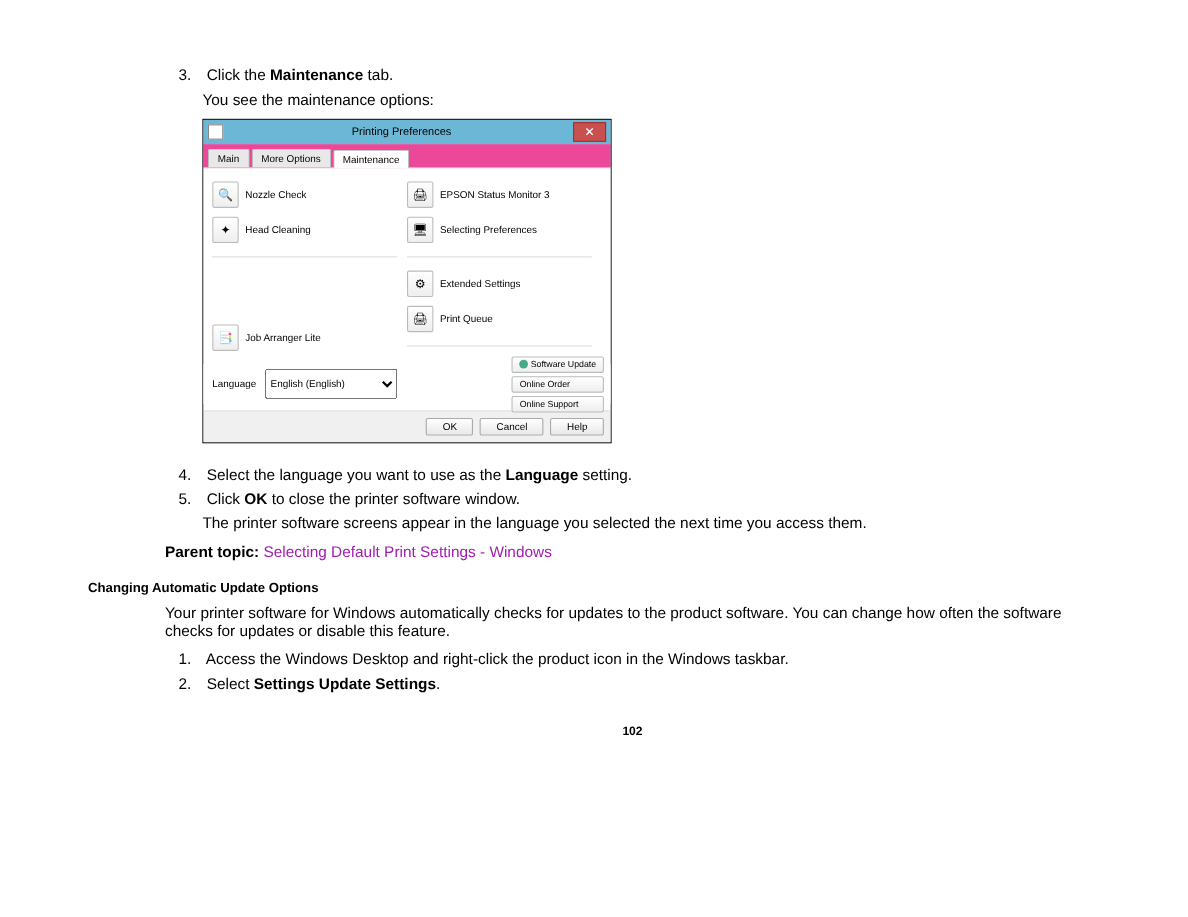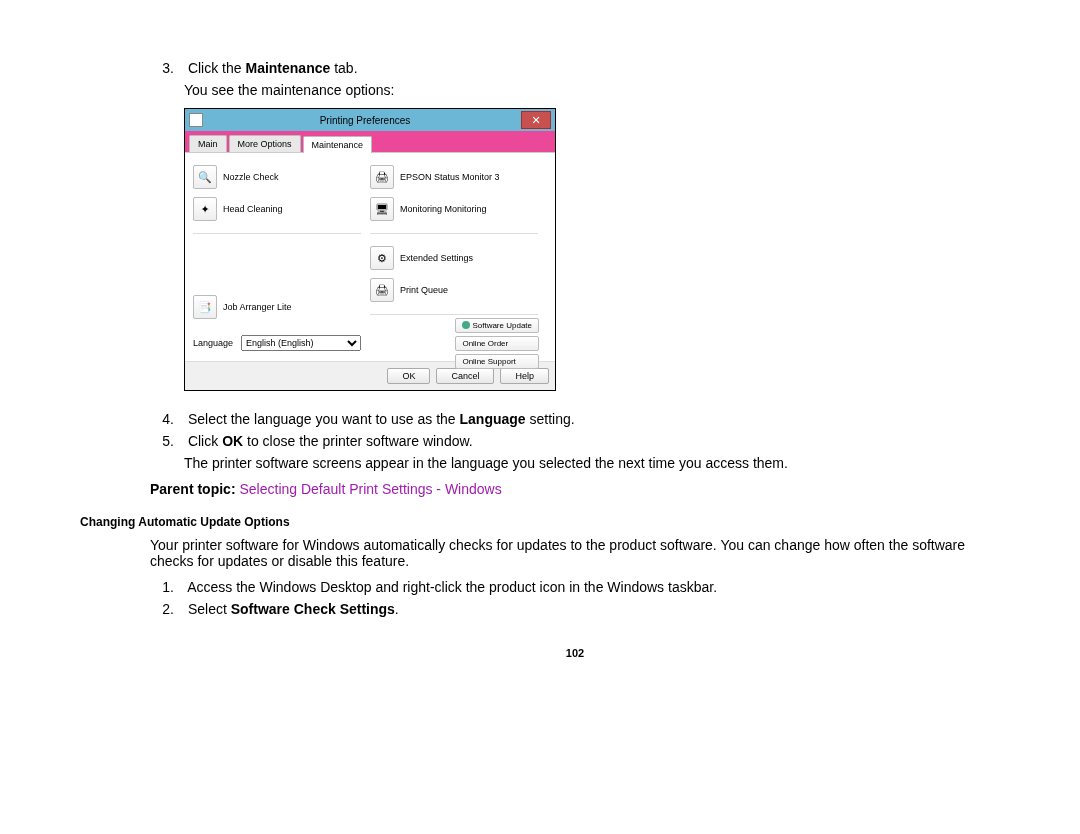--- a/index.html
+++ b/index.html
@@ -66,23 +66,23 @@
     border: 1px solid #bbb;
     border-radius: 2px;
     margin-right: 6px;
     display: flex; align-items: center; justify-content: center;
     background: linear-gradient(#fff,#eee);
     font-size: 11px;
   }
   .hr { border-top: 1px solid #ddd; margin: 8px 0; width: 95%; }
   .lang-row { display: flex; align-items: center; padding: 4px 8px; background:#fff; font-size:9px; }
   .lang-row .lbl { width: 48px; }
-  .lang-row select { font-size: 9px; width: 120px; height: 16px; }
+  .lang-row select { font-size: 9px; width: 120px; height: 28px; }
   .ver-row { padding: 4px 8px 8px 8px; font-size:9px; background:#fff; }
-  .rbtns { position: absolute; right: 16px; display:flex; flex-direction:column; gap:3px; }
+  .rbtns { position: absolute; right: 6px; display:flex; flex-direction:column; gap:3px; }
   .rbtn { font-size:8px; padding:2px 6px; border:1px solid #bbb; border-radius:2px; background:linear-gradient(#fff,#eee); white-space:nowrap; display:flex; align-items:center; gap:2px; }
   .rbtn .dot{ width:8px;height:8px;border-radius:50%;background:#4a8; display:inline-block;}
   .bottom-sec { position:relative; background:#fff; padding-bottom:6px;}
   .footer-btns {
     background:#f0f0f0; border-top:1px solid #ddd;
     display:flex; justify-content:flex-end; gap:6px; padding:6px;
   }
   .btn { font-size:9px; padding:2px 14px; border:1px solid #aaa; border-radius:2px; background:linear-gradient(#fff,#e8e8e8); }
 </style>
 </head>
@@ -125,21 +125,21 @@
           <span>Job Arranger Lite</span>
         </div>
       </div>
       <div class="col">
         <div class="item">
           <span class="icon">🖨</span>
           <span>EPSON Status Monitor 3</span>
         </div>
         <div class="item">
           <span class="icon">🖥</span>
-          <span>Monitoring Monitoring</span>
+          <span>Selecting Preferences</span>
         </div>
         <div class="hr"></div>
         <div class="item">
           <span class="icon">⚙</span>
           <span>Extended Settings</span>
         </div>
         <div class="item">
           <span class="icon">🖨</span>
           <span>Print Queue</span>
         </div>
@@ -196,17 +196,17 @@
 <h2 class="section">Changing Automatic Update Options</h2>
 <div class="sub body-text" style="margin-left:0;">Your printer software for Windows automatically checks for updates to the product software. You can change how often the software checks for updates or disable this feature.</div>
 
 <div class="step">
   <span class="num">1.</span>
   <span class="txt">Access the Windows Desktop and right-click the product icon in the Windows taskbar.</span>
 </div>
 <div class="step">
   <span class="num">2.</span>
   <span class="txt">
-    <span>Select </span><span class="bold">Software Check Settings</span><span>.</span>
+    <span>Select </span><span class="bold">Settings Update Settings</span><span>.</span>
   </span>
 </div>
 
 <div class="page-num">102</div>
 
 </body></html>

